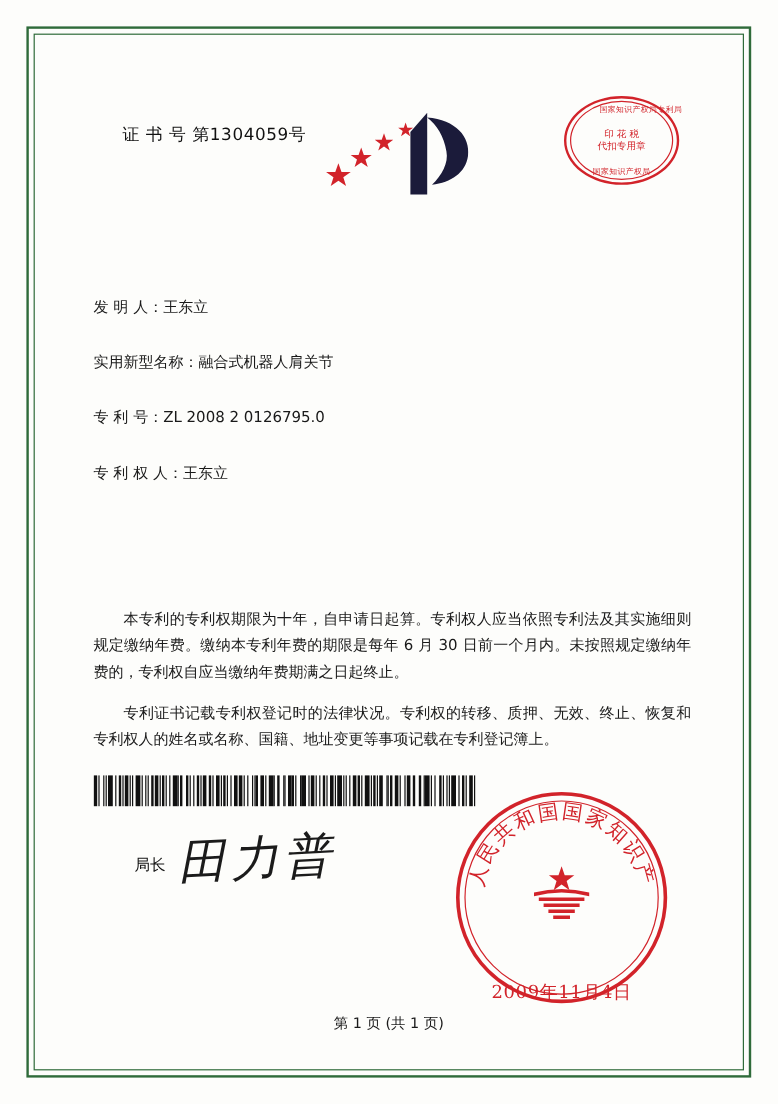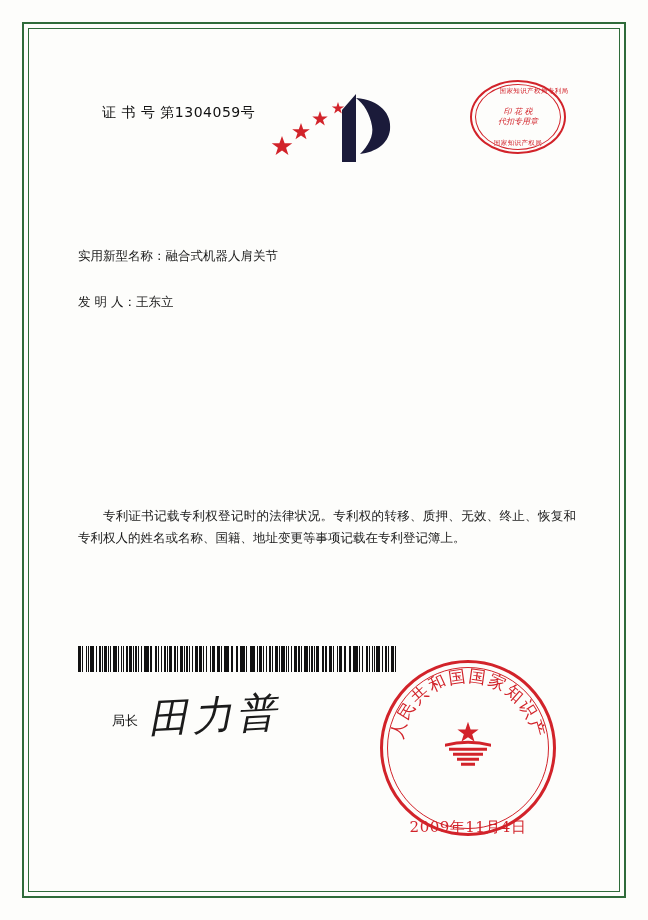--- a/index.html
+++ b/index.html
@@ -110,21 +110,20 @@
   .seal-top .mid-text {
     position: absolute;
     left: 0;
     top: 27px;
     width: 100%;
     text-align: center;
     font-size: 8px;
     line-height: 10px;
     color: #d2232a;
     font-family: "DejaVu Serif", "Liberation Serif", serif;
-    font-style: italic;
   }
   .seal-top .bot-text {
     position: absolute;
     left: 0;
     bottom: 6px;
     width: 100%;
     text-align: center;
     font-size: 6.5px;
     color: #d2232a;
     letter-spacing: 0.4px;
@@ -316,28 +315,35 @@
       <div class="mid-text">
         <div>印 花 税</div>
         <div>代扣专用章</div>
       </div>
       <div class="bot-text">国家知识产权局</div>
     </div>
 
 
     <div class="fields">
       <div class="field-row">
+        <span class="field-label">发  明  人：</span><span class="field-value">王东立</span>
+      </div>
+      <div class="field-row">
         <span class="field-label">实用新型名称：</span><span class="field-value">融合式机器人肩关节</span>
       </div>
       <div class="field-row">
-        <span class="field-label">发  明  人：</span><span class="field-value">王东立</span>
+        <span class="field-label">专  利  号：</span><span class="field-value">ZL 2008 2 0126795.0</span>
+      </div>
+      <div class="field-row">
+        <span class="field-label">专 利 权 人：</span><span class="field-value">王东立</span>
       </div>
     </div>
 
     <div class="paragraphs">
+      <p class="para">本专利的专利权期限为十年，自申请日起算。专利权人应当依照专利法及其实施细则规定缴纳年费。缴纳本专利年费的期限是每年 6 月 30 日前一个月内。未按照规定缴纳年费的，专利权自应当缴纳年费期满之日起终止。</p>
       <p class="para">专利证书记载专利权登记时的法律状况。专利权的转移、质押、无效、终止、恢复和专利权人的姓名或名称、国籍、地址变更等事项记载在专利登记簿上。</p>
     </div>
 
     <div class="barcode" id="barcode">
         <i style="width:3px"></i>
         <i style="width:2px;background:transparent"></i>
         <i style="width:1px"></i>
         <i style="width:3px;background:transparent"></i>
         <i style="width:1px"></i>
         <i style="width:1px;background:transparent"></i>
@@ -558,15 +564,16 @@
           <path d="M14 35 h30 v3 h-30 z"></path>
           <path d="M18 40 h22 v3 h-22 z"></path>
           <path d="M22 45 h14 v3 h-14 z"></path>
           <path d="M6 26 q23 -6 46 0 l0 3 q-23 -6 -46 0 z"></path>
         </g>
       </svg>
     </div>
 
     <div class="seal-date">2009年11月4日</div>
 
+    <div class="footer">第 1 页 (共 1 页)</div>
 
   </div>
 </div>
 
 </body></html>

